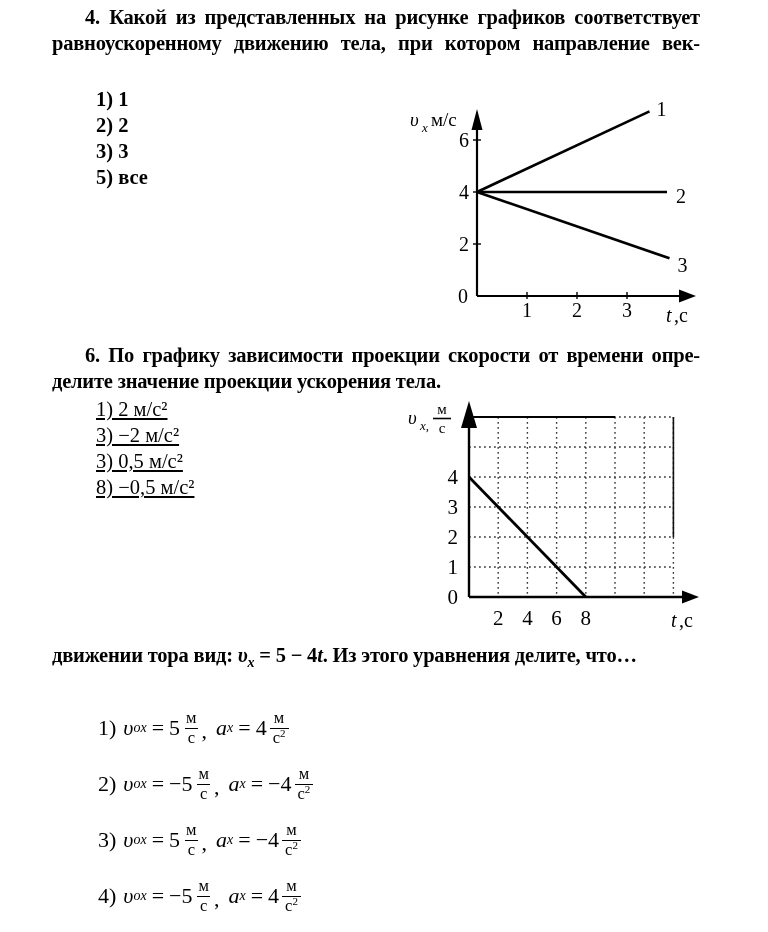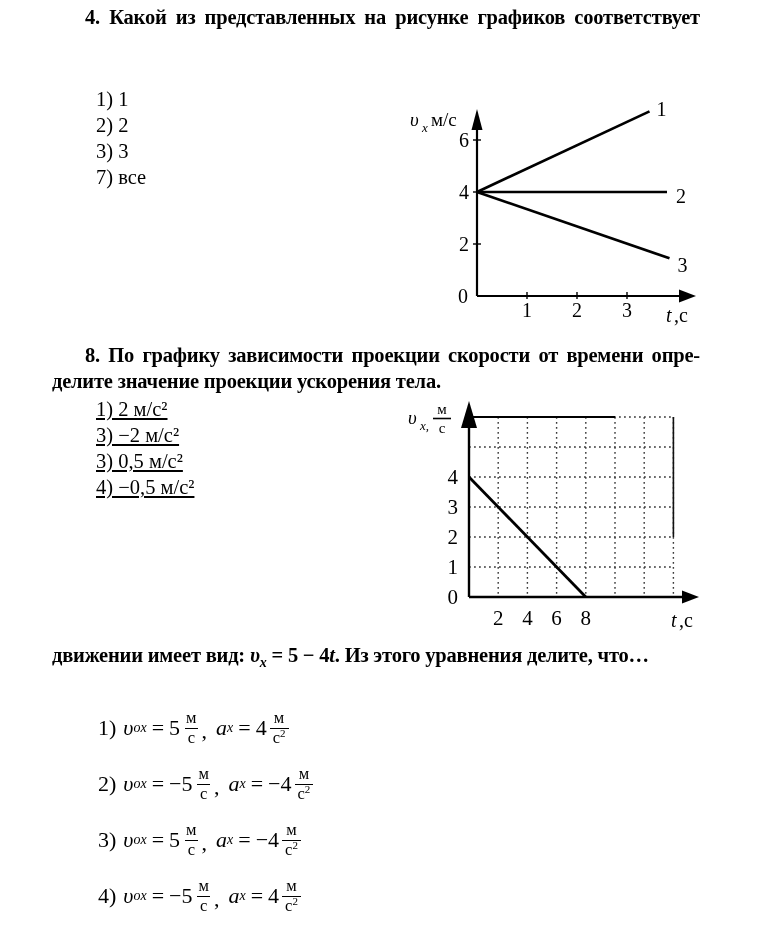--- a/index.html
+++ b/index.html
@@ -33,27 +33,28 @@
   .frac .fnum{padding:0 3px;}
   .frac sup{font-size:11px;line-height:0;}
   
   .inline-f{font-weight:bold;}
 </style>
 </head>
 <body>
 
 <div class="question" style="top:4px;">
   <div class="qline first">4. Какой из представленных на рисунке графиков соответствует</div>
-</div>
-
-<div class="options" style="top:86px;">
+  <div class="qline">равноускоренному движению тела, при котором направление век-</div>
+</div>
+
+<div class="options" style="top:86px;font-weight:bold;">
   <div class="opt">1) 1</div>
   <div class="opt">2) 2</div>
   <div class="opt">3) 3</div>
-  <div class="opt">7) все</div>
+  <div class="opt">5) все</div>
 </div>
 
 <svg id="g4" class="graph" style="left:398px;top:88px;" width="304" height="252" viewBox="0 0 304 252">
 
   <line x1="79" y1="208" x2="79" y2="38" stroke="#000" stroke-width="2.2"></line>
   <polygon points="79,21 73.5,42 84.5,42" fill="#000"></polygon>
   <line x1="79" y1="208" x2="284" y2="208" stroke="#000" stroke-width="2.2"></line>
   <polygon points="298,208 281,201.5 281,214.5" fill="#000"></polygon>
 
   <text x="12" y="38" font-size="19" font-style="italic">υ</text>
@@ -78,29 +79,29 @@
       <line x1="79" y1="104" x2="251.5" y2="23.400000000000006" stroke="#000" stroke-width="2.7"></line>
       <text x="258.5" y="28.400000000000006" font-size="20">1</text>
       <line x1="79" y1="104" x2="269" y2="104" stroke="#000" stroke-width="2.7"></line>
       <text x="278" y="115" font-size="20">2</text>
       <line x1="79" y1="104" x2="271.5" y2="170.3" stroke="#000" stroke-width="2.7"></line>
       <text x="279.5" y="184.3" font-size="20">3</text>
     </g>
 </svg>
 
 <div class="question" style="top:342px;">
-  <div class="qline first">8. По графику зависимости проекции скорости от времени опре-</div>
+  <div class="qline first">6. По графику зависимости проекции скорости от времени опре-</div>
   <div class="qline last">делите значение проекции ускорения тела.</div>
 </div>
 
 <div class="options" style="top:396px;text-decoration:underline;">
   <div class="opt">1) 2 м/с²</div>
   <div class="opt">3) −2 м/с²</div>
   <div class="opt">3) 0,5 м/с²</div>
-  <div class="opt">4) −0,5 м/с²</div>
+  <div class="opt">8) −0,5 м/с²</div>
 </div>
 
 <svg id="g5" class="graph" style="left:400px;top:394px;" width="312" height="248" viewBox="0 0 312 248">
   <g id="g5-grid">
       <line x1="98.2" y1="23" x2="98.2" y2="203" stroke="#3a3a3a" stroke-width="1.4" stroke-dasharray="1.8 3.2"></line>
       <line x1="127.4" y1="23" x2="127.4" y2="203" stroke="#3a3a3a" stroke-width="1.4" stroke-dasharray="1.8 3.2"></line>
       <line x1="156.6" y1="23" x2="156.6" y2="203" stroke="#3a3a3a" stroke-width="1.4" stroke-dasharray="1.8 3.2"></line>
       <line x1="185.8" y1="23" x2="185.8" y2="203" stroke="#3a3a3a" stroke-width="1.4" stroke-dasharray="1.8 3.2"></line>
       <line x1="215" y1="23" x2="215" y2="203" stroke="#3a3a3a" stroke-width="1.4" stroke-dasharray="1.8 3.2"></line>
       <line x1="244.2" y1="23" x2="244.2" y2="203" stroke="#3a3a3a" stroke-width="1.4" stroke-dasharray="1.8 3.2"></line>
@@ -136,21 +137,21 @@
       <text x="58" y="90" font-size="21" text-anchor="end">4</text>
       <text x="58" y="120" font-size="21" text-anchor="end">3</text>
       <text x="58" y="150" font-size="21" text-anchor="end">2</text>
       <text x="58" y="180" font-size="21" text-anchor="end">1</text>
       <text x="58" y="210" font-size="21" text-anchor="end">0</text>
       <line x1="69" y1="83" x2="185.8" y2="203" stroke="#000" stroke-width="2.8"></line>
     </g>
 </svg>
 
 <div class="question" style="top:642px;">
-  <div class="qline last"><span>движении имеет вид: </span><span class="inline-f it">υ</span><sub class="vsub">x</sub><span class="inline-f"> = 5 − 4</span><span class="inline-f it">t</span><span>. Из этого уравнения делите, что…</span></div>
+  <div class="qline last"><span>движении тора вид: </span><span class="inline-f it">υ</span><sub class="vsub">x</sub><span class="inline-f"> = 5 − 4</span><span class="inline-f it">t</span><span>. Из этого уравнения делите, что…</span></div>
 </div>
 
 <div id="opts6">
 
   <div class="frow">
     <span class="num">1)</span>
     <span class="it">υ</span>
       <sub class="vsub">ox</sub>
     <span class="eq">=</span>
     <span class="coef">5</span>

